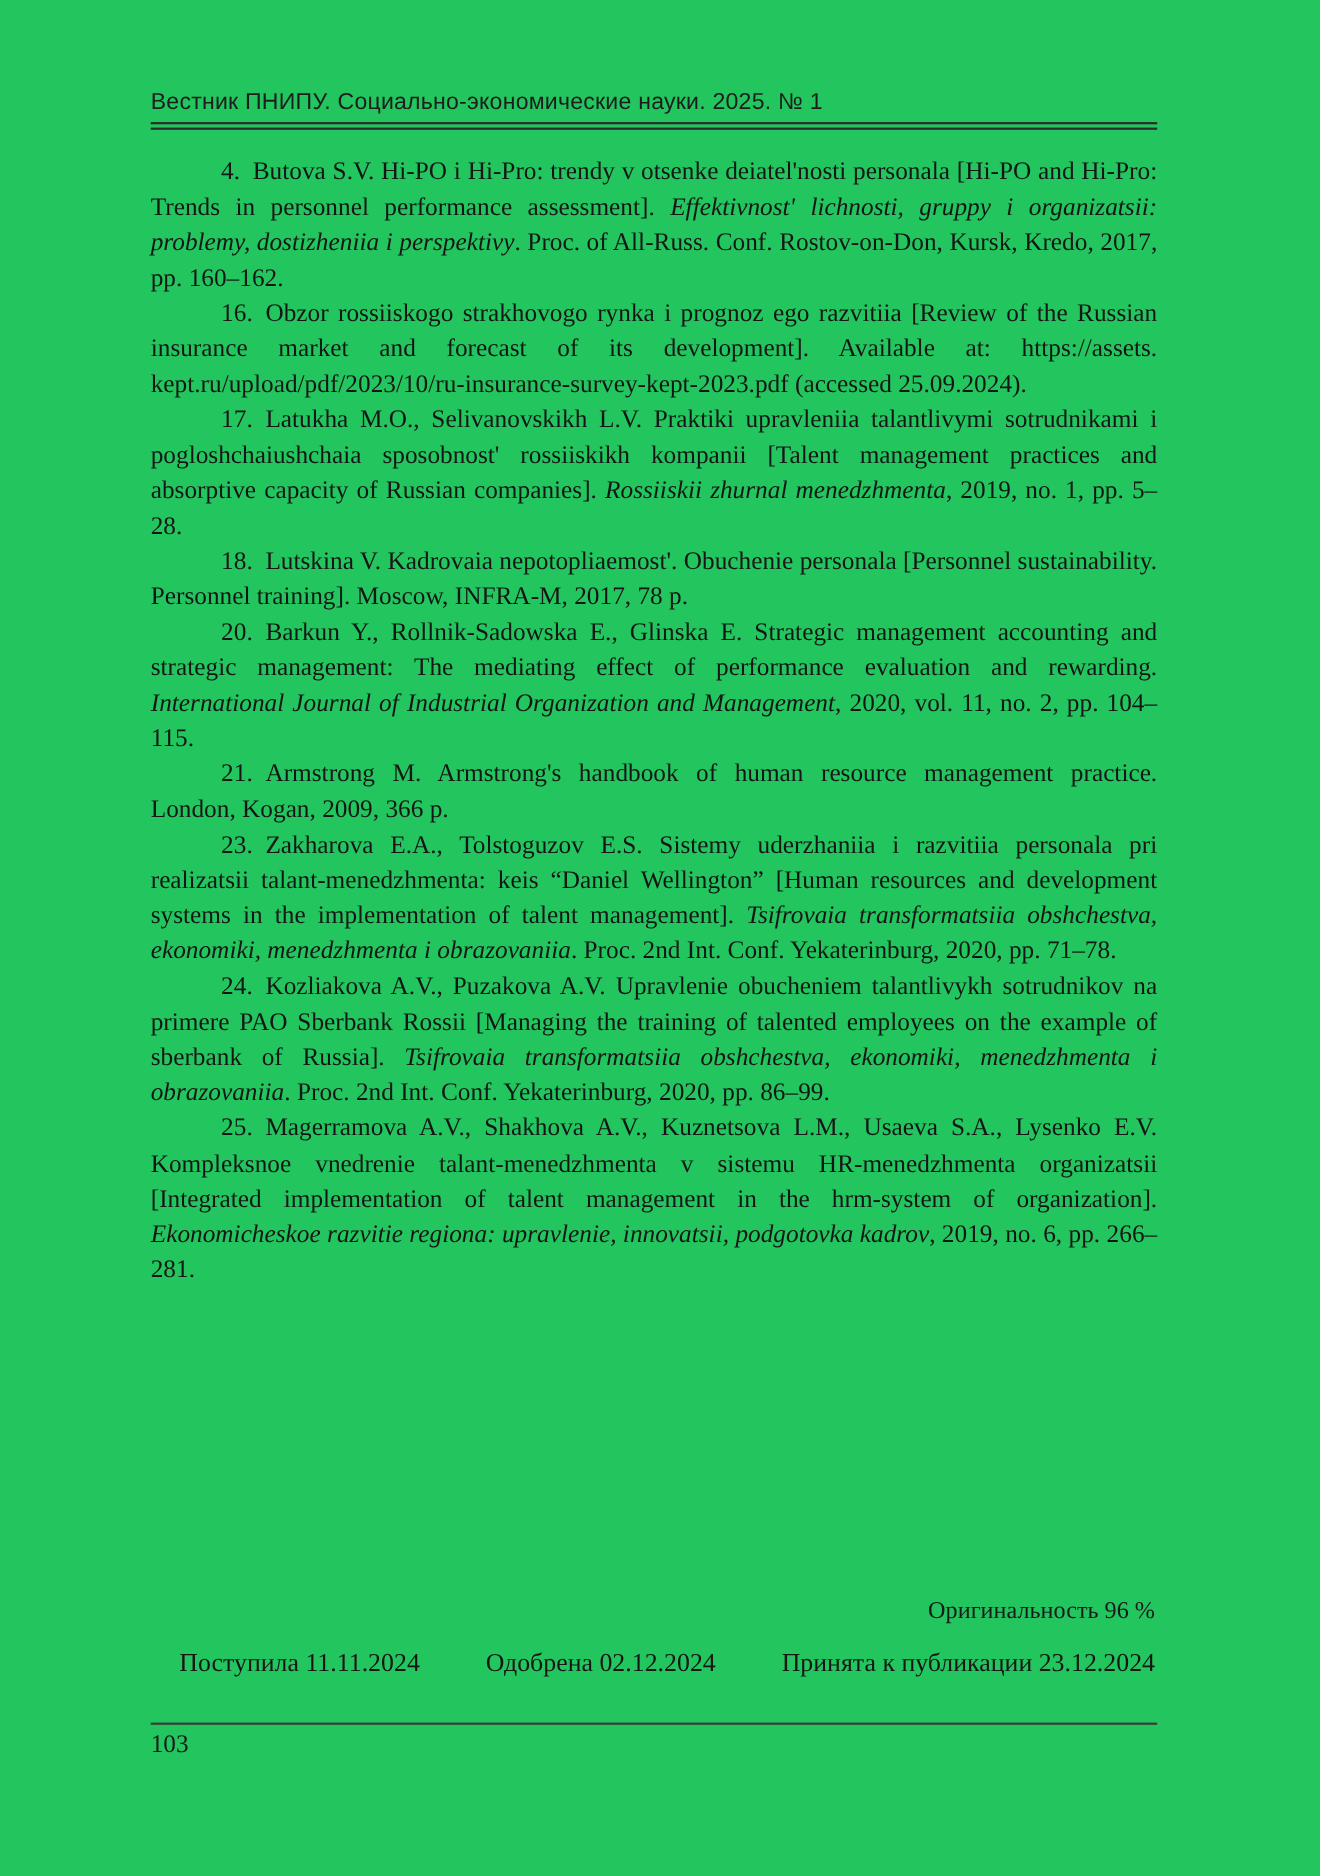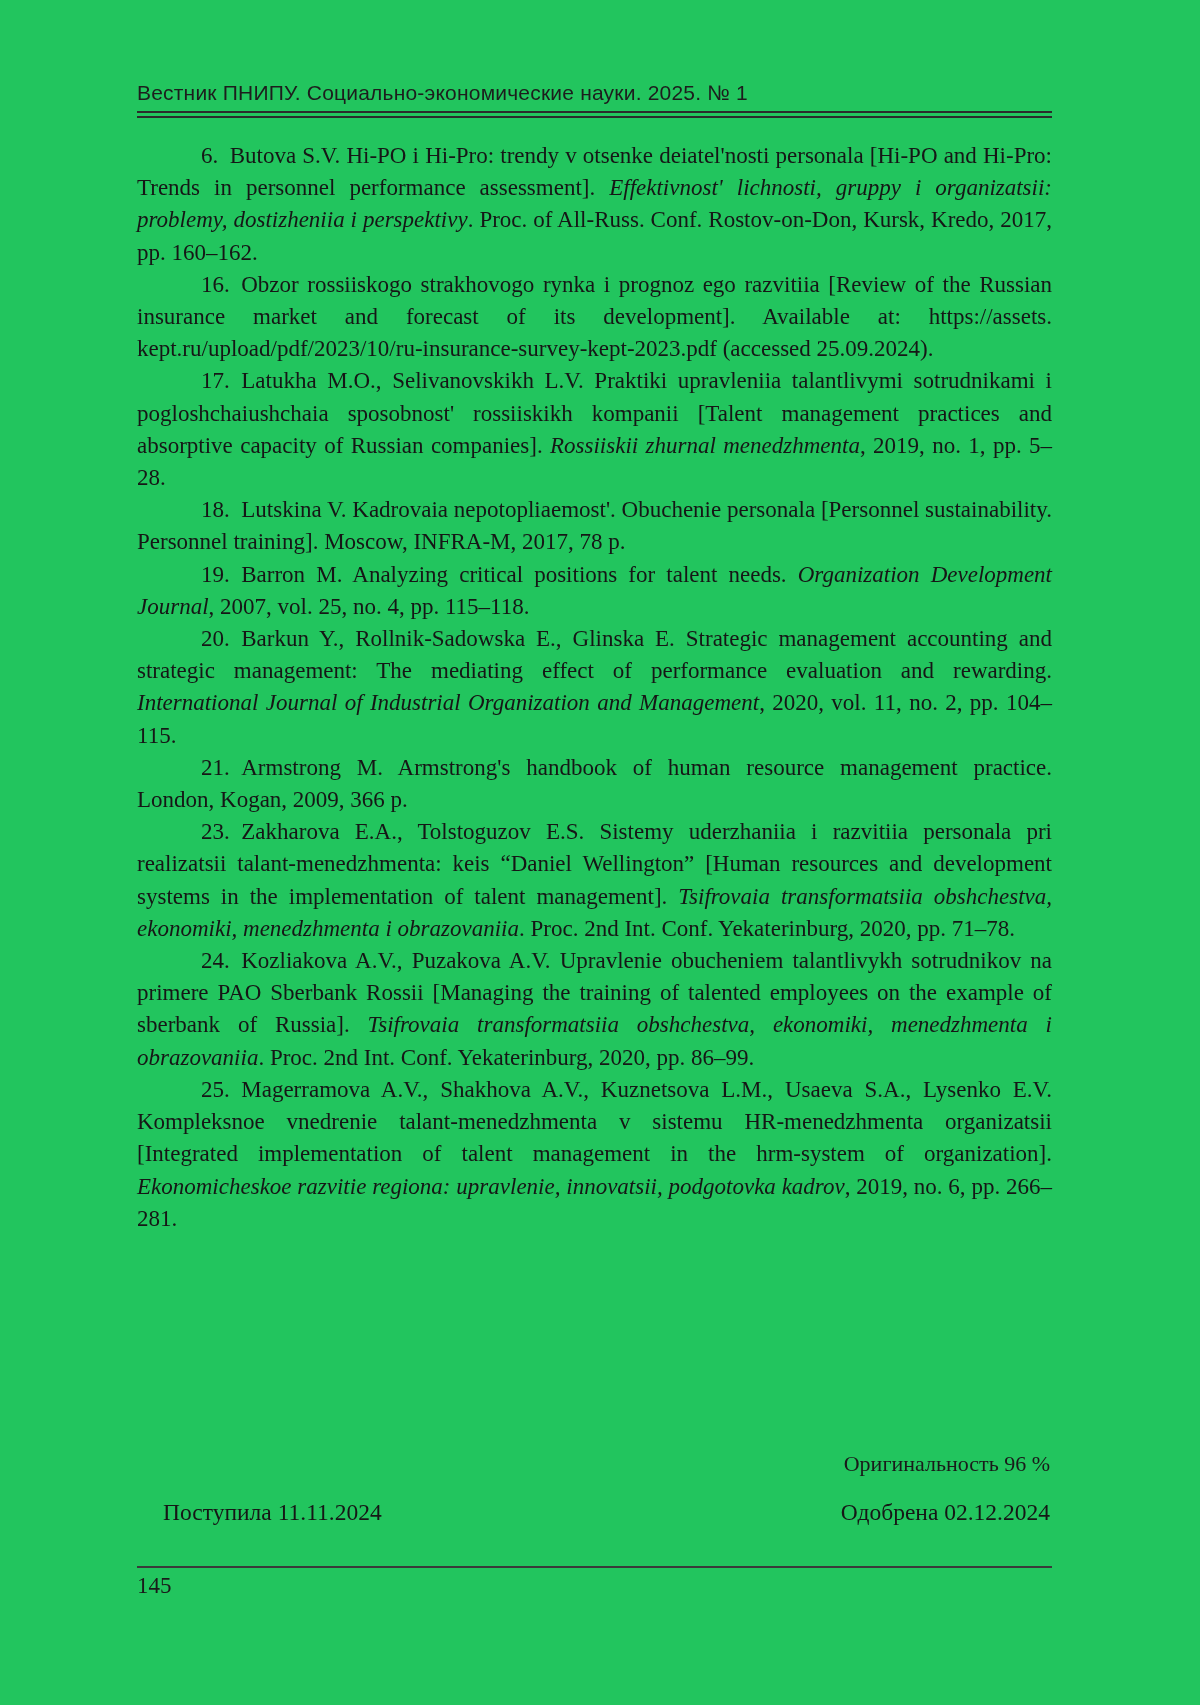--- a/index.html
+++ b/index.html
@@ -95,36 +95,36 @@
 </head>
 <body>
 
 <div class="page">
 
   <div class="header-text">Вестник ПНИПУ. Социально-экономические науки. 2025. № 1</div>
 
   <div class="header-rule"></div>
 
   <div class="refs">
-      <p class="ref"><span>6. Butova S.V. Hi-PO i Hi-Pro: trendy v otsenke deiatel'nosti personala [Hi-PO and Hi-Pro: Trends in personnel performance assessment]. </span><i>Effektivnost' lichnosti, gruppy i organizatsii: problemy, dostizheniia i perspektivy</i><span>. Proc. of All-Russ. Conf. Rostov-on-Don, Kursk, Kredo, 2017, pp. 160–162.</span></p>
+      <p class="ref"><span>4. Butova S.V. Hi-PO i Hi-Pro: trendy v otsenke deiatel'nosti personala [Hi-PO and Hi-Pro: Trends in personnel performance assessment]. </span><i>Effektivnost' lichnosti, gruppy i organizatsii: problemy, dostizheniia i perspektivy</i><span>. Proc. of All-Russ. Conf. Rostov-on-Don, Kursk, Kredo, 2017, pp. 160–162.</span></p>
       <p class="ref"><span>16. Obzor rossiiskogo strakhovogo rynka i prognoz ego razvitiia [Review of the Russian insurance market and forecast of its development]. Available at: https://assets. kept.ru/upload/pdf/2023/10/ru-insurance-survey-kept-2023.pdf (accessed 25.09.2024).</span></p>
       <p class="ref"><span>17. Latukha M.O., Selivanovskikh L.V. Praktiki upravleniia talantlivymi sotrudnikami i pogloshchaiushchaia sposobnost' rossiiskikh kompanii [Talent management practices and absorptive capacity of Russian companies]. </span><i>Rossiiskii zhurnal menedzhmenta</i><span>, 2019, no. 1, pp. 5–28.</span></p>
       <p class="ref"><span>18. Lutskina V. Kadrovaia nepotopliaemost'. Obuchenie personala [Personnel sustainability. Personnel training]. Moscow, INFRA-M, 2017, 78 p.</span></p>
-      <p class="ref"><span>19. Barron M. Analyzing critical positions for talent needs. </span><i>Organization Development Journal</i><span>, 2007, vol. 25, no. 4, pp. 115–118.</span></p>
       <p class="ref"><span>20. Barkun Y., Rollnik-Sadowska E., Glinska E. Strategic management accounting and strategic management: The mediating effect of performance evaluation and rewarding. </span><i>International Journal of Industrial Organization and Management</i><span>, 2020, vol. 11, no. 2, pp. 104–115.</span></p>
       <p class="ref"><span>21. Armstrong M. Armstrong's handbook of human resource management practice. London, Kogan, 2009, 366 p.</span></p>
       <p class="ref"><span>23. Zakharova E.A., Tolstoguzov E.S. Sistemy uderzhaniia i razvitiia personala pri realizatsii talant-menedzhmenta: keis “Daniel Wellington” [Human resources and development systems in the implementation of talent management]. </span><i>Tsifrovaia transformatsiia obshchestva, ekonomiki, menedzhmenta i obrazovaniia</i><span>. Proc. 2nd Int. Conf. Yekaterinburg, 2020, pp. 71–78.</span></p>
       <p class="ref"><span>24. Kozliakova A.V., Puzakova A.V. Upravlenie obucheniem talantlivykh sotrudnikov na primere PAO Sberbank Rossii [Managing the training of talented employees on the example of sberbank of Russia]. </span><i>Tsifrovaia transformatsiia obshchestva, ekonomiki, menedzhmenta i obrazovaniia</i><span>. Proc. 2nd Int. Conf. Yekaterinburg, 2020, pp. 86–99.</span></p>
       <p class="ref"><span>25. Magerramova A.V., Shakhova A.V., Kuznetsova L.M., Usaeva S.A., Lysenko E.V. Kompleksnoe vnedrenie talant-menedzhmenta v sistemu HR-menedzhmenta organizatsii [Integrated implementation of talent management in the hrm-system of organization]. </span><i>Ekonomicheskoe razvitie regiona: upravlenie, innovatsii, podgotovka kadrov</i><span>, 2019, no. 6, pp. 266–281.</span></p>
     </div>
 
   <div class="originality">Оригинальность 96 %</div>
 
   <div class="dates">
     <span>Поступила 11.11.2024</span>
     <span>Одобрена 02.12.2024</span>
+    <span>Принята к публикации 23.12.2024</span>
   </div>
 
   <div class="footer-rule"></div>
 
-  <div class="page-number">145</div>
+  <div class="page-number">103</div>
 
 </div>
 
 </body></html>

